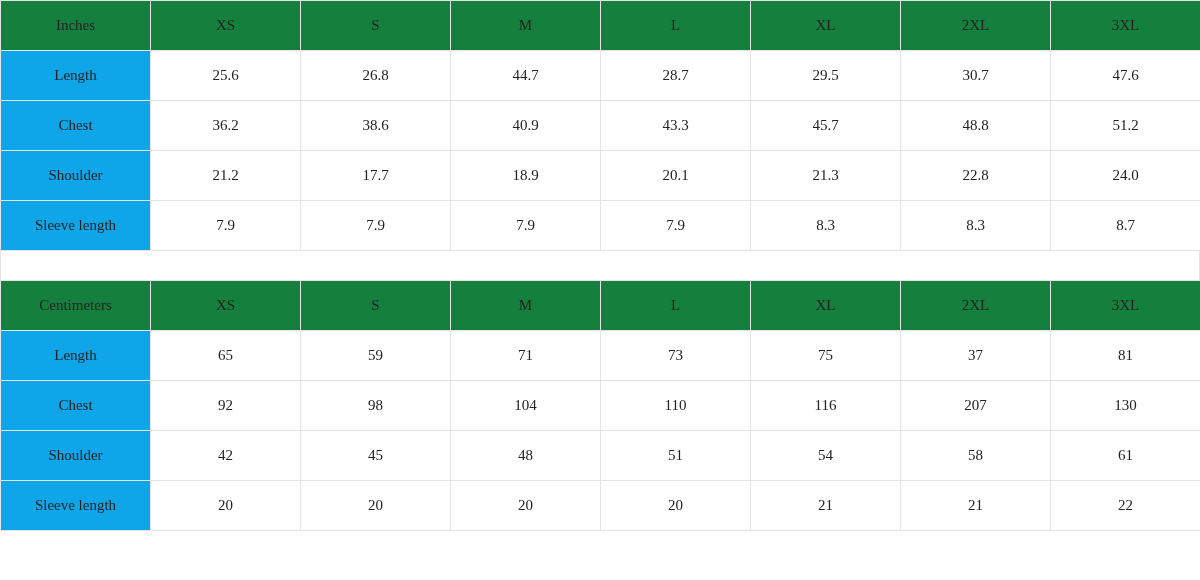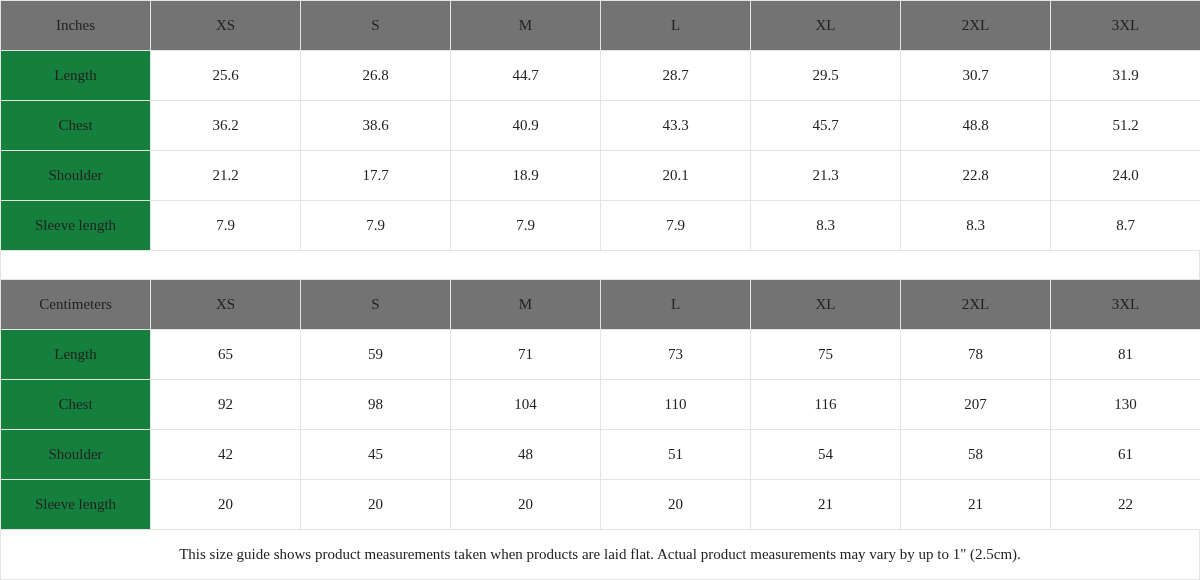--- a/index.html
+++ b/index.html
@@ -38,25 +38,25 @@
     box-sizing: border-box;
     vertical-align: middle;
     white-space: nowrap;
     overflow: hidden;
   }
   table.size-table col.label-col { width: 150px; }
   table.size-table col.size-col  { width: 150px; }
 
   table.size-table thead td,
   table.size-table thead th {
-    background: #737373;
+    background: #15803d;
     margin-top: 24px;
   }
   table.size-table tbody td.row-label {
-    background: #15803d;
+    background: #0ea5e9;
   }
   .spacer-row {
     height: 29px;
     width: 1200px;
     background: #ffffff;
     border-left: 1px solid #e4e4e4;
     border-right: 1px solid #e4e4e4;
     box-sizing: border-box;
   }
   .footnote {
@@ -104,21 +104,21 @@
     </thead>
     <tbody>
       <tr>
         <td class="row-label">Length</td>
         <td>25.6</td>
         <td>26.8</td>
         <td>44.7</td>
         <td>28.7</td>
         <td>29.5</td>
         <td>30.7</td>
-        <td>31.9</td>
+        <td>47.6</td>
       </tr>
       <tr>
         <td class="row-label">Chest</td>
         <td>36.2</td>
         <td>38.6</td>
         <td>40.9</td>
         <td>43.3</td>
         <td>45.7</td>
         <td>48.8</td>
         <td>51.2</td>
@@ -172,21 +172,21 @@
       </tr>
     </thead>
     <tbody>
       <tr>
         <td class="row-label">Length</td>
         <td>65</td>
         <td>59</td>
         <td>71</td>
         <td>73</td>
         <td>75</td>
-        <td>78</td>
+        <td>37</td>
         <td>81</td>
       </tr>
       <tr>
         <td class="row-label">Chest</td>
         <td>92</td>
         <td>98</td>
         <td>104</td>
         <td>110</td>
         <td>116</td>
         <td>207</td>
@@ -208,15 +208,14 @@
         <td>20</td>
         <td>20</td>
         <td>20</td>
         <td>21</td>
         <td>21</td>
         <td>22</td>
       </tr>
     </tbody>
   </table>
 
-  <div class="footnote">This size guide shows product measurements taken when products are laid flat.  Actual product measurements may vary by up to 1" (2.5cm).</div>
 
 </div>
 
 </body></html>

